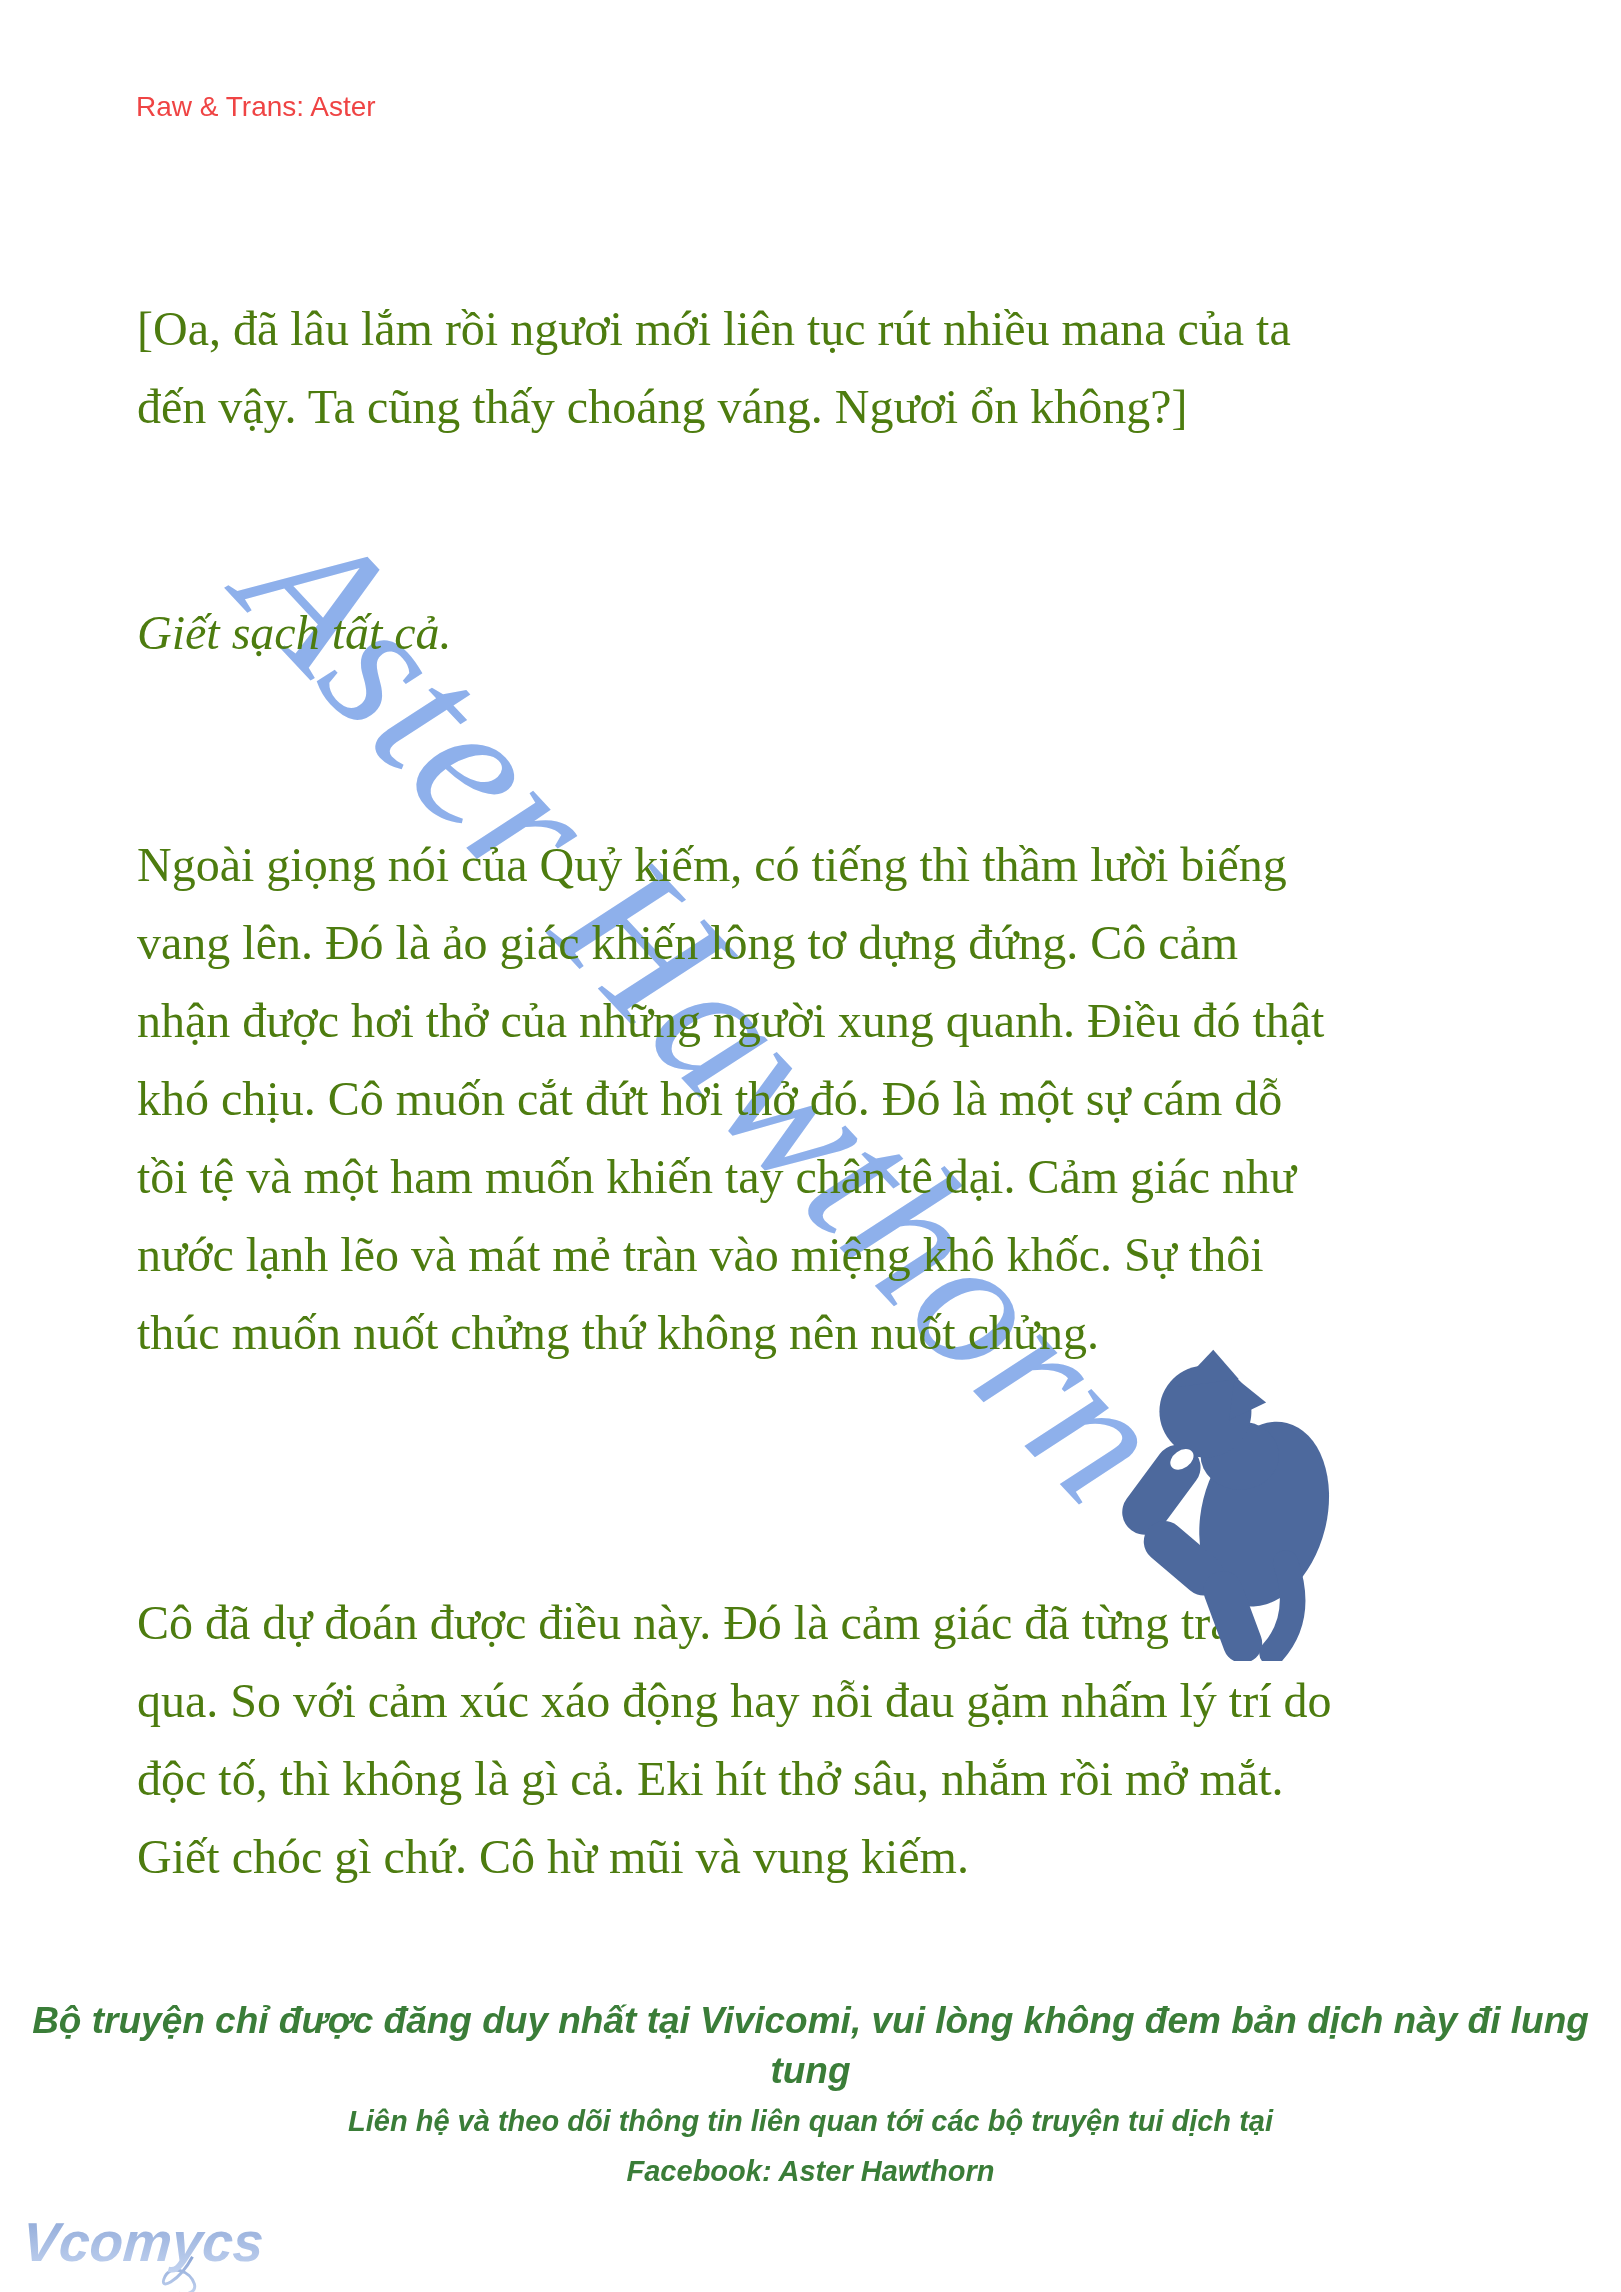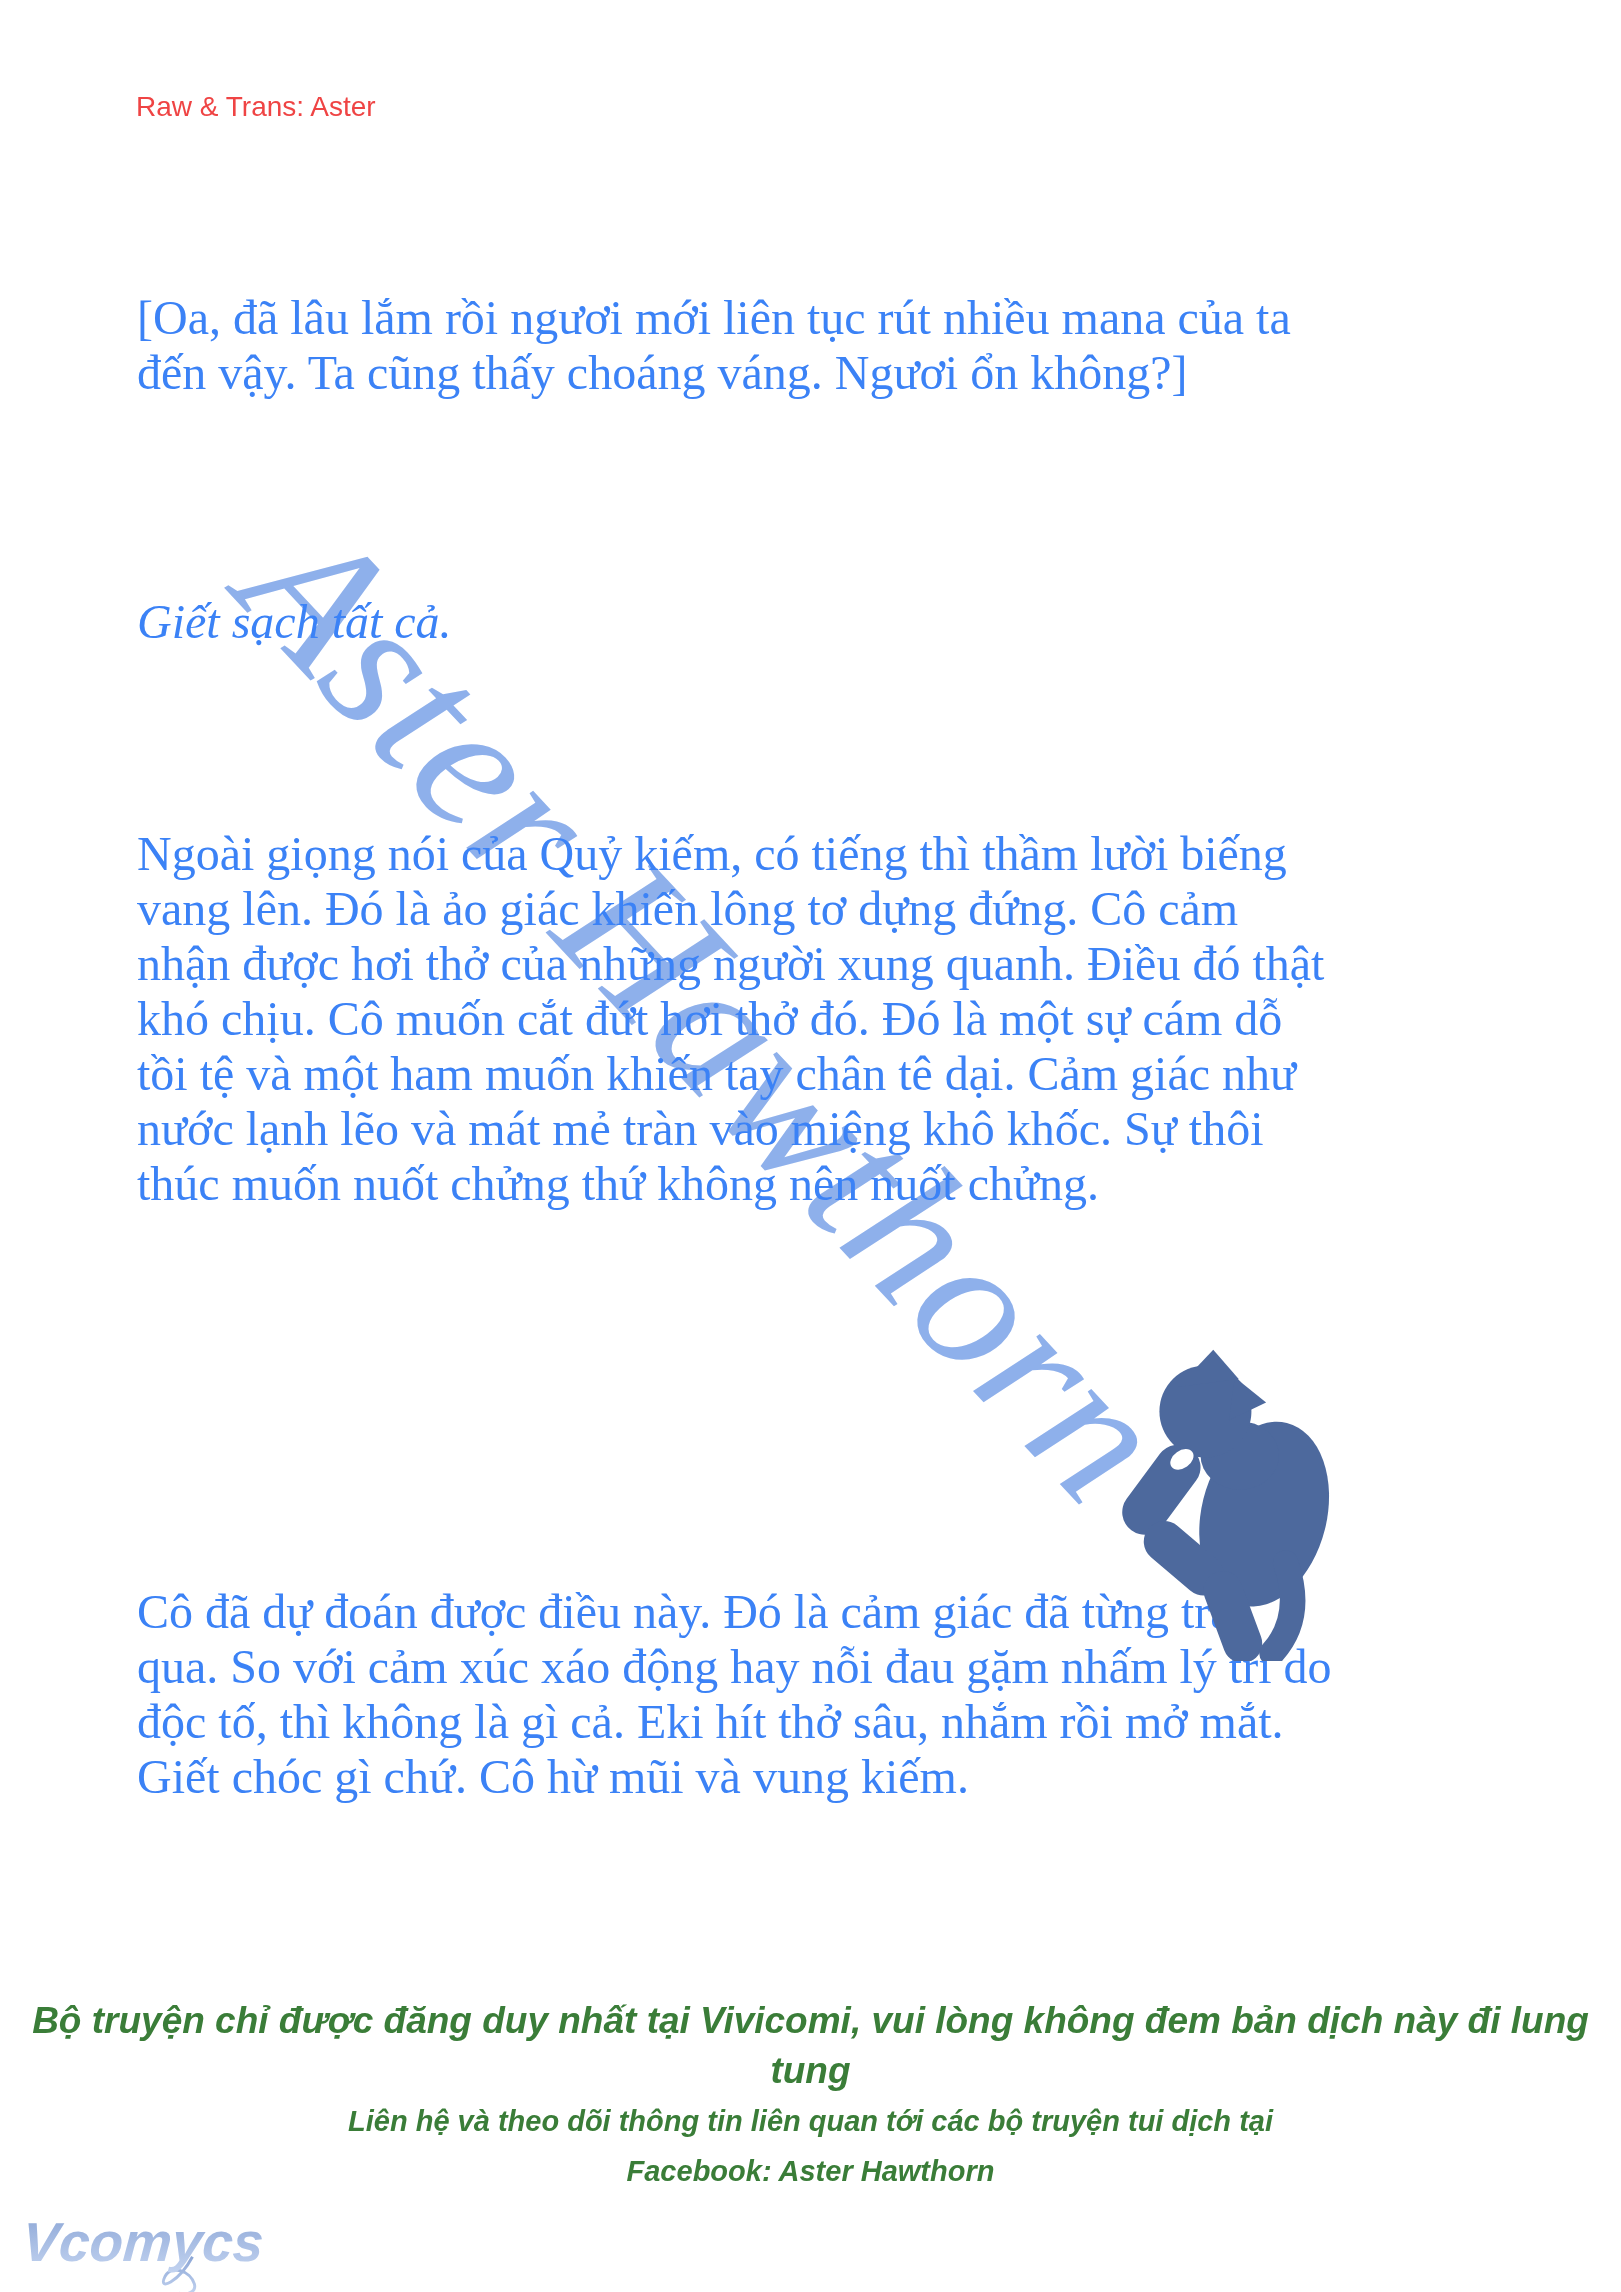--- a/index.html
+++ b/index.html
@@ -32,22 +32,22 @@
     font-family: "Liberation Sans", sans-serif;
     font-size: 28px;
     color: #ef4444;
     z-index: 2;
   }
   .para {
     position: absolute;
     left: 137px;
     right: 108px;
     font-size: 48px;
-    line-height: 55px;
-    color: #3b82f6;
+    line-height: 78px;
+    color: #4d7c0f;
     white-space: pre-line;
     z-index: 2;
   }
   .p1 { top: 290px; }
   .p2 { top: 594px; font-style: italic; }
   .p3 { top: 826px; }
   .p4 { top: 1584px; }
   .cat {
     position: absolute;
     left: 1117px;

